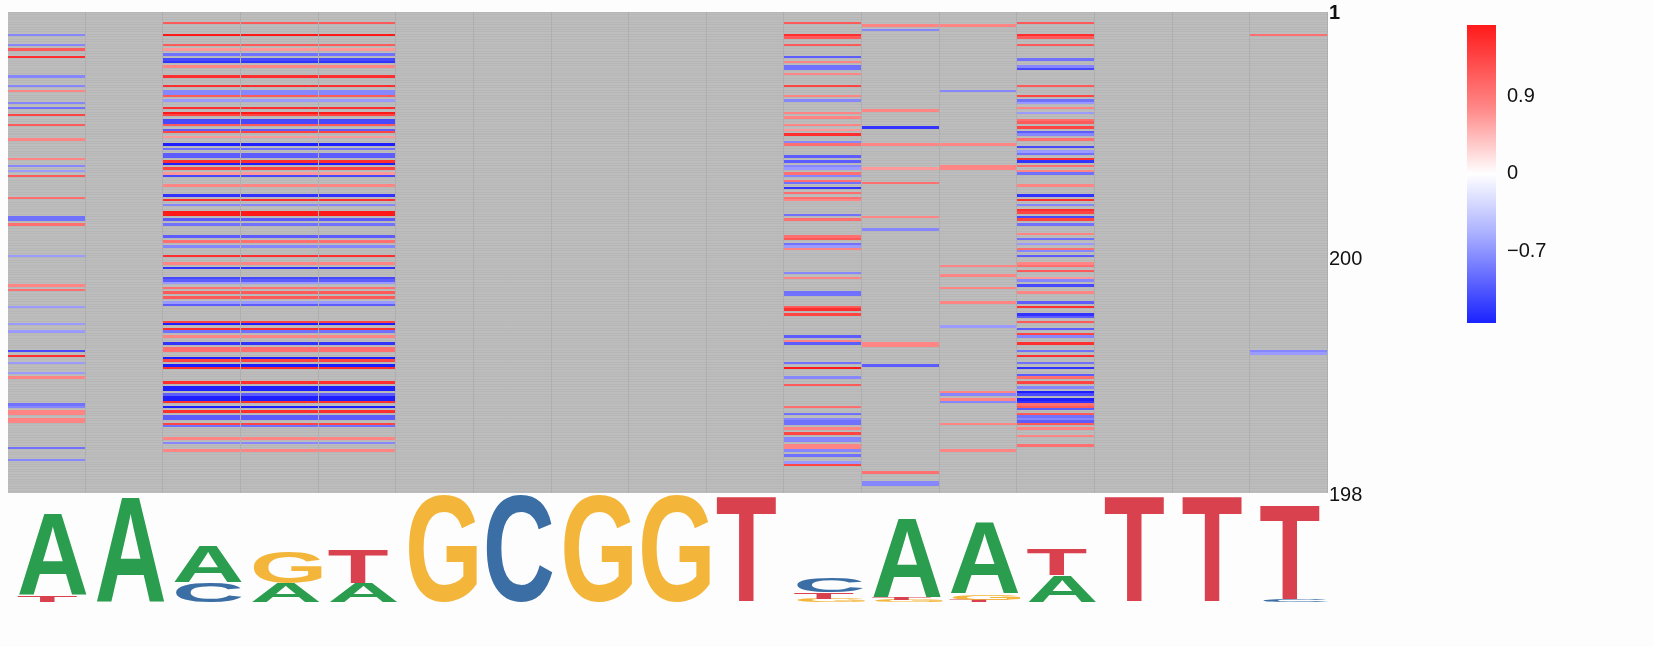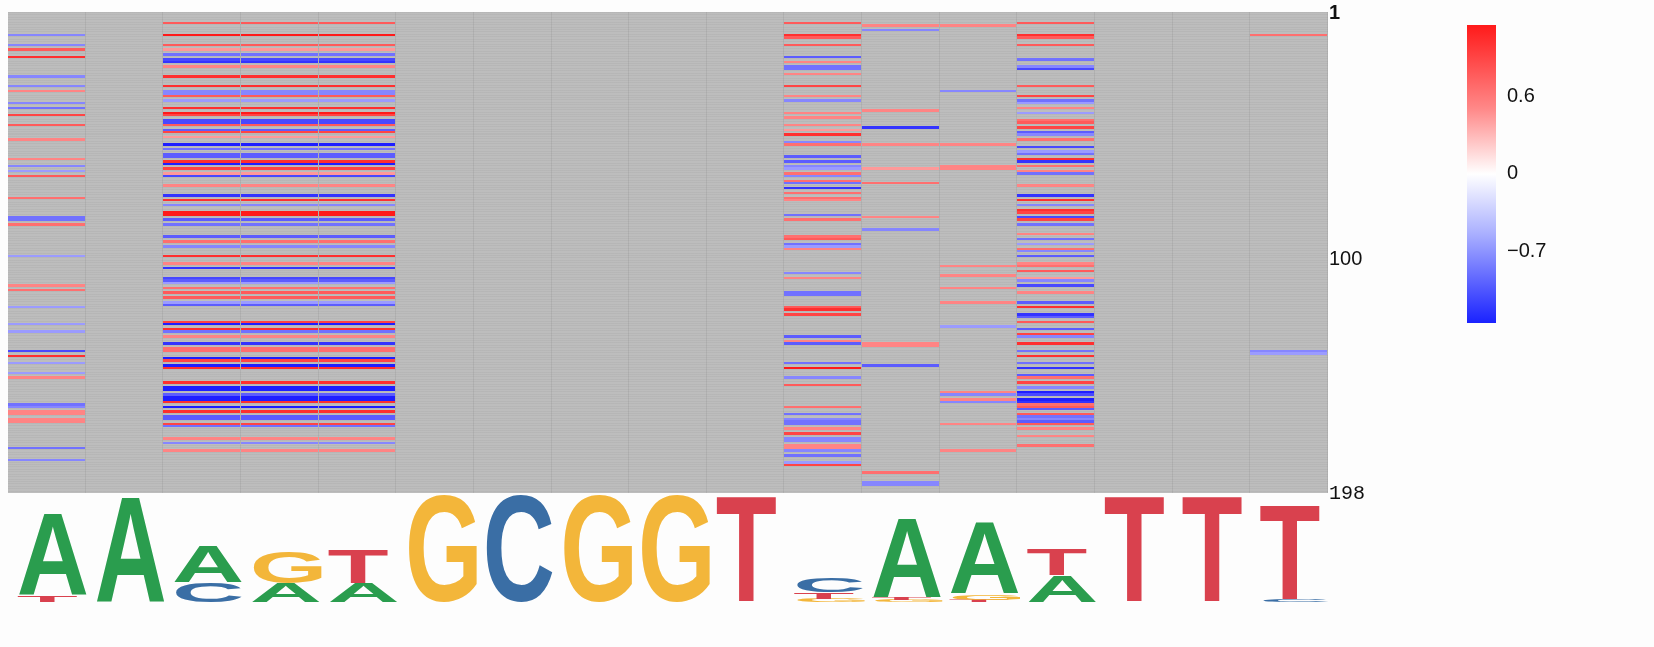--- a/index.html
+++ b/index.html
@@ -509,25 +509,25 @@
     <div class="hm-col" style="left: 1087.06px; width: 77.6471px;"></div>
     <div class="hm-col" style="left: 1164.71px; width: 77.6471px;"></div>
     <div class="hm-col" style="left: 1242.35px; width: 77.6471px;">
       <div class="stripe" style="top: 21.8636px; height: 2.42929px; background: rgb(255, 111, 111);"></div>
       <div class="stripe" style="top: 337.672px; height: 2.42929px; background: rgb(134, 134, 255);"></div>
       <div class="stripe" style="top: 340.101px; height: 2.42929px; background: rgb(155, 155, 255);"></div>
     </div>
   </div>
 
 <div class="ytick" style="top:2px;font-weight:bold;">1</div>
-<div class="ytick" style="top:248px;">100</div>
-<div class="ytick" style="top:484px;font-family:Liberation Mono, monospace;">198</div>
+<div class="ytick" style="top:248px;">200</div>
+<div class="ytick" style="top:484px;">198</div>
 
 <div id="colorbar"></div>
-<div class="cbtick" style="top:85px;">0.6</div>
+<div class="cbtick" style="top:85px;">0.9</div>
 <div class="cbtick" style="top:162px;">0</div>
 <div class="cbtick" style="top:240px;">−0.7</div>
 
 <div id="logo">
     <div class="logo-col" style="left: 0px; width: 77.6471px;">
       <div class="letter" style="color: rgb(217, 65, 78); font-size: 100px; line-height: 72px; height: 72px; width: 60px; margin-left: -30px; bottom: 2px; transform: scale(1, 0.09);">T</div>
       <div class="letter" style="color: rgb(42, 157, 78); font-size: 100px; line-height: 72px; height: 72px; width: 60px; margin-left: -30px; bottom: 8.48px; transform: scale(1, 1.17);">A</div>
     </div>
     <div class="logo-col" style="left: 77.6471px; width: 77.6471px;">
       <div class="letter" style="color: rgb(42, 157, 78); font-size: 100px; line-height: 72px; height: 72px; width: 60px; margin-left: -30px; bottom: 2px; transform: scale(1, 1.5);">A</div>

